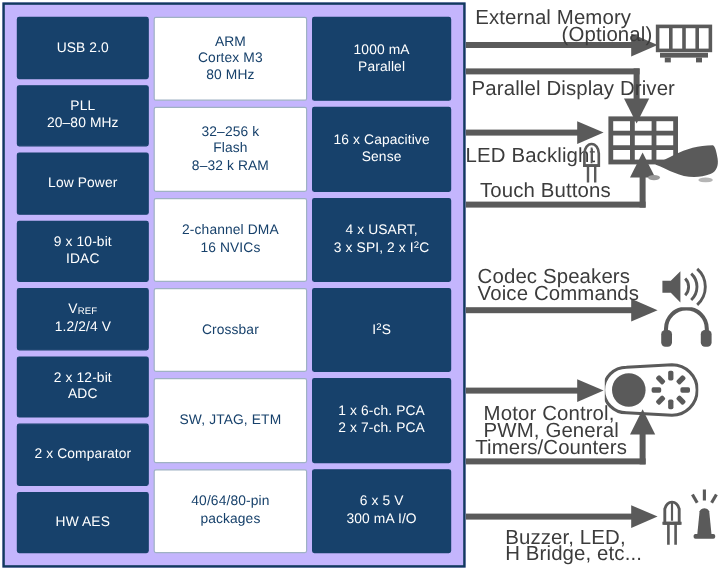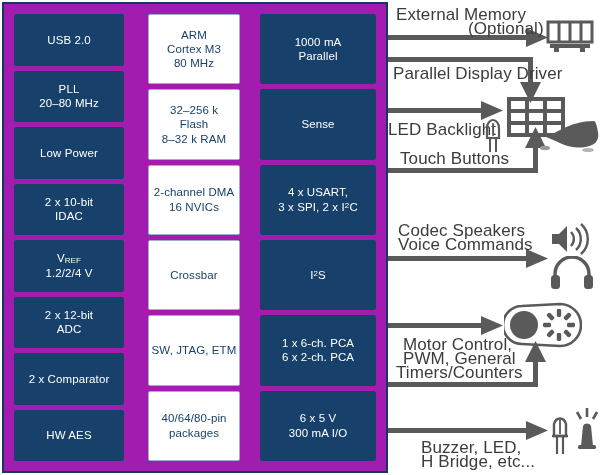--- a/index.html
+++ b/index.html
@@ -9,33 +9,33 @@
     font-family: "Liberation Sans", sans-serif;
     overflow: hidden;
   }
   #root { position: relative; width: 600px; height: 475px; }
 
   
   .mcu-panel {
     position: absolute;
     left: 2px; top: 2px;
     width: 386px; height: 471px;
-    background: #a21caf;
+    background: #c4b5fd;
     border: 2px solid #123a5e;
   }
   .col {
     position: absolute;
     top: 10px;
     display: flex;
     flex-direction: column;
     gap: 5px;
     height: 447px;
   }
   .col-left   { left: 10px;  width: 110px; }
-  .col-mid    { left: 144px; width: 92px; }
+  .col-mid    { left: 124px; width: 128px; }
   .col-right  { left: 256px; width: 116px; }
 
   .blk {
     flex: 1 1 0;
     display: flex;
     flex-direction: column;
     align-items: center;
     justify-content: center;
     text-align: center;
     font-size: 11.5px;
@@ -86,21 +86,21 @@
           <span>USB 2.0</span>
         </div>
       <div class="blk dark">
           <span>PLL</span>
           <span>20–80 MHz</span>
         </div>
       <div class="blk dark">
           <span>Low Power</span>
         </div>
       <div class="blk dark">
-          <span>2 x 10-bit</span>
+          <span>9 x 10-bit</span>
           <span>IDAC</span>
         </div>
       <div class="blk dark">
           <span>V<sub>REF</sub></span>
           <span>1.2/2/4 V</span>
         </div>
       <div class="blk dark">
           <span>2 x 12-bit</span>
           <span>ADC</span>
         </div>
@@ -138,32 +138,33 @@
           <span>packages</span>
         </div>
     </div>
 
     <div class="col col-right">
       <div class="blk dark">
           <span>1000 mA</span>
           <span>Parallel</span>
         </div>
       <div class="blk dark">
+          <span>16 x Capacitive</span>
           <span>Sense</span>
         </div>
       <div class="blk dark">
           <span>4 x USART,</span>
           <span>3 x SPI, 2 x I<sup>2</sup>C</span>
         </div>
       <div class="blk dark">
           <span>I<sup>2</sup>S</span>
         </div>
       <div class="blk dark">
           <span>1 x 6-ch. PCA</span>
-          <span>6 x 2-ch. PCA</span>
+          <span>2 x 7-ch. PCA</span>
         </div>
       <div class="blk dark">
           <span>6 x 5 V</span>
           <span>300 mA I/O</span>
         </div>
     </div>
   </div>
 
   <div class="rail">
 

